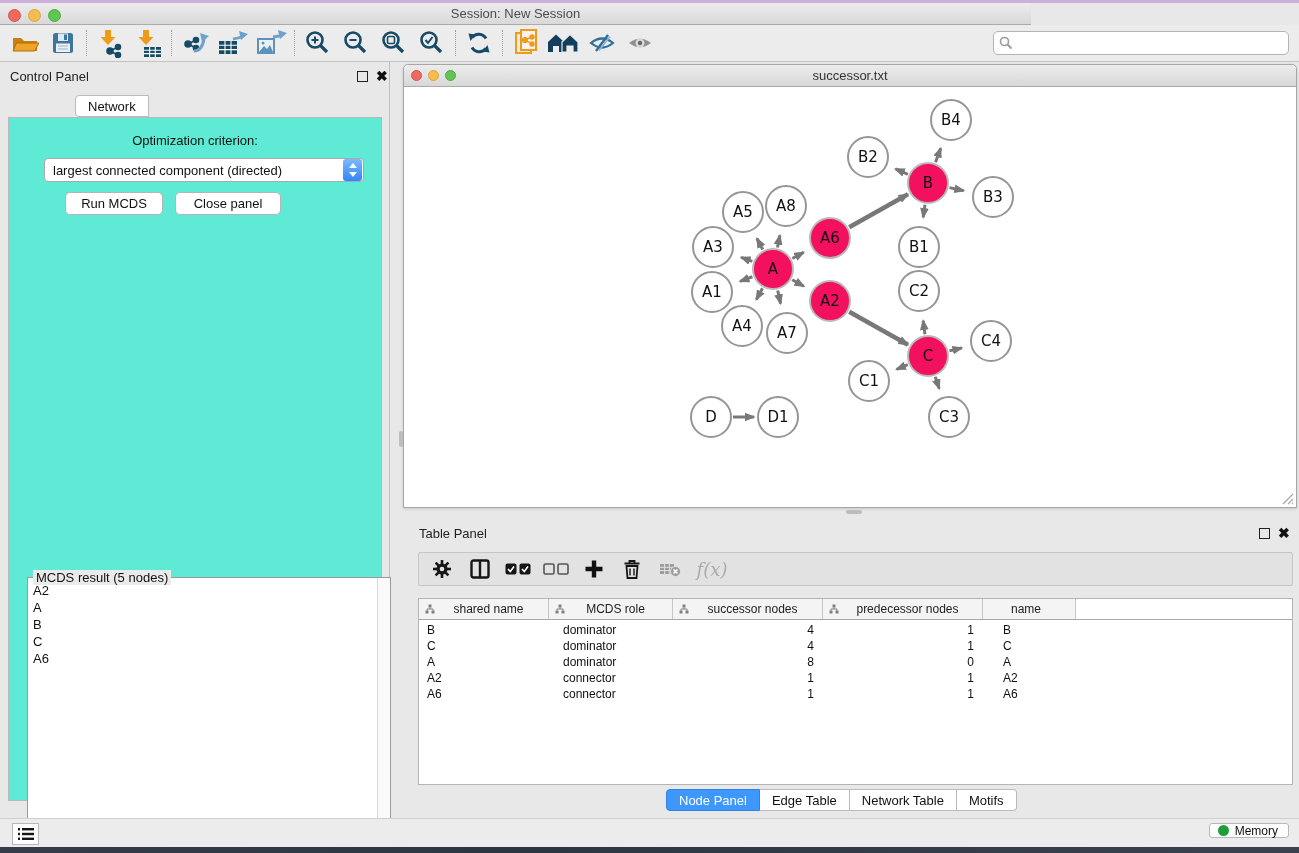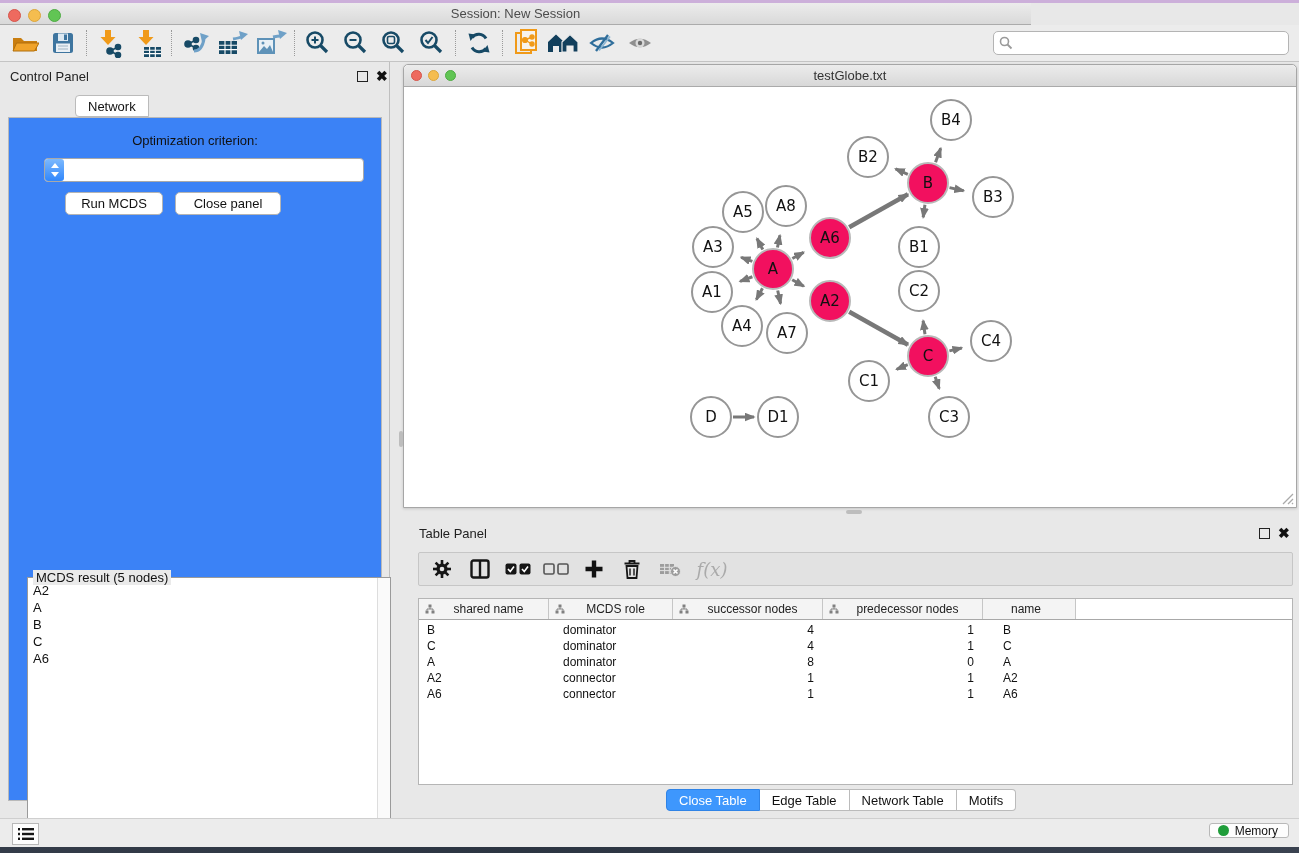--- a/index.html
+++ b/index.html
@@ -37,21 +37,21 @@
 
   .seg-group { position:absolute; display:flex; }
   .seg { height:22px; background:#fff; border:1px solid #bbb; border-left:none;
     font-size:13px; color:#111; display:flex; align-items:center; justify-content:center;
     padding:0 12px; }
   .seg:first-child { border-left:1px solid #bbb; border-radius:4px 0 0 4px; }
   .seg:last-child { border-radius:0 4px 4px 0; }
   .seg.active { background:#3e97fd; color:#fff; border-color:#2f83e6; }
 
   #cp-box { position:absolute; left:8px; top:55px; width:374px; height:684px;
-    border:1px solid #b9b9b9; background:#3b82f6; }
+    border:1px solid #b9b9b9; background:#5eead4; }
   #opt-label { position:absolute; left:0; top:15px; width:100%; text-align:center; font-size:13px; color:#111; }
   #criterion { position:absolute; left:35px; top:40px; width:320px; height:24px; background:#fff;
     border:1px solid #a9a9a9; border-radius:4px; font-size:13px; display:flex; align-items:center; }
   #criterion-text { padding-left:8px; color:#111; flex:1; }
   #criterion-stepper { width:19px; height:22px; border-radius:3px; margin-right:1px;
     background:linear-gradient(#7db9fd,#3187fc); position:relative; }
   .chev { position:absolute; left:5.5px; width:0; height:0; border-left:4px solid transparent; border-right:4px solid transparent; }
   .chev.up { top:4px; border-bottom:5px solid #fff; }
   .chev.dn { bottom:4px; border-top:5px solid #fff; }
   .pbtn { position:absolute; top:74px; height:23px; background:#fff; border:1px solid #b4b4b4;
@@ -277,20 +277,21 @@
   </div>
   <div class="seg-group" id="ctl-tabs" style="left:75px; top:33px;flex-direction:column;">
       <span class="seg">Network</span>
       <span class="seg">Style</span>
       <span class="seg">Select</span>
       <span class="seg active">MCDS</span>
     </div>
   <div id="cp-box">
     <div id="opt-label">Optimization criterion:</div>
     <div id="criterion">
+      <span id="criterion-text">largest connected component (directed)</span>
       <span id="criterion-stepper">
           <span class="chev up"></span>
           <span class="chev dn"></span>
         </span>
     </div>
     <button class="pbtn" style="left:56px; width:98px;">Run MCDS</button>
     <button class="pbtn" style="left:166px; width:106px;">Close panel</button>
     <div id="mcds-result">
       <span id="mcds-legend">MCDS result (5 nodes)</span>
       <div id="mcds-list">
@@ -303,21 +304,21 @@
       <div id="mcds-scroll"></div>
     </div>
   </div>
 </div>
 
 <div class="abs" id="net-window">
   <div id="net-titlebar">
     <span class="light l-red" style="left:7px"></span>
     <span class="light l-yel" style="left:24px"></span>
     <span class="light l-grn" style="left:41px"></span>
-    <div id="net-title">testGlobe.txt</div>
+    <div id="net-title">successor.txt</div>
   </div>
   <div id="net-canvas">
     <svg id="graph-svg" width="892" height="420">
         <defs>
           <marker id="arrow" viewBox="0 0 10 8" markerWidth="11" markerHeight="9" refX="8.5" refY="4" orient="auto" markerUnits="userSpaceOnUse">
             <path d="M0,0 L10,4 L0,8 Z" fill="#787878"></path>
           </marker>
         </defs>
         <line x1="358.7535784776823" y1="162.53179910759638" x2="352.9723929849787" y2="151.5475466714595" stroke="#787878" stroke-width="3" marker-end="url(#arrow)"></line>
         <line x1="373.4460136320131" y1="160.45393393716725" x2="375.93725413816395" y2="148.38099917659014" stroke="#787878" stroke-width="3" marker-end="url(#arrow)"></line>
@@ -574,21 +575,21 @@
         <div class="tr">
           <div class="td" style="width: 130px; padding-left: 8px;">A6</div>
           <div class="td" style="width: 124px; padding-left: 14px;">connector</div>
           <div class="td" style="width: 150px; text-align: right; padding-right: 9px;">1</div>
           <div class="td" style="width: 160px; text-align: right; padding-right: 9px;">1</div>
           <div class="td" style="width: 93px; padding-left: 20px;">A6</div>
         </div>
       </div>
   </div>
   <div class="seg-group" id="tbl-tabs" style="left:263px; top:274px;">
-      <span class="seg active">Close Table</span>
+      <span class="seg active">Node Panel</span>
       <span class="seg">Edge Table</span>
       <span class="seg">Network Table</span>
       <span class="seg">Motifs</span>
     </div>
 </div>
 
 <div class="abs" id="statusbar">
   <span id="list-btn">
     <svg width="16" height="14">
         <g fill="#161616">

